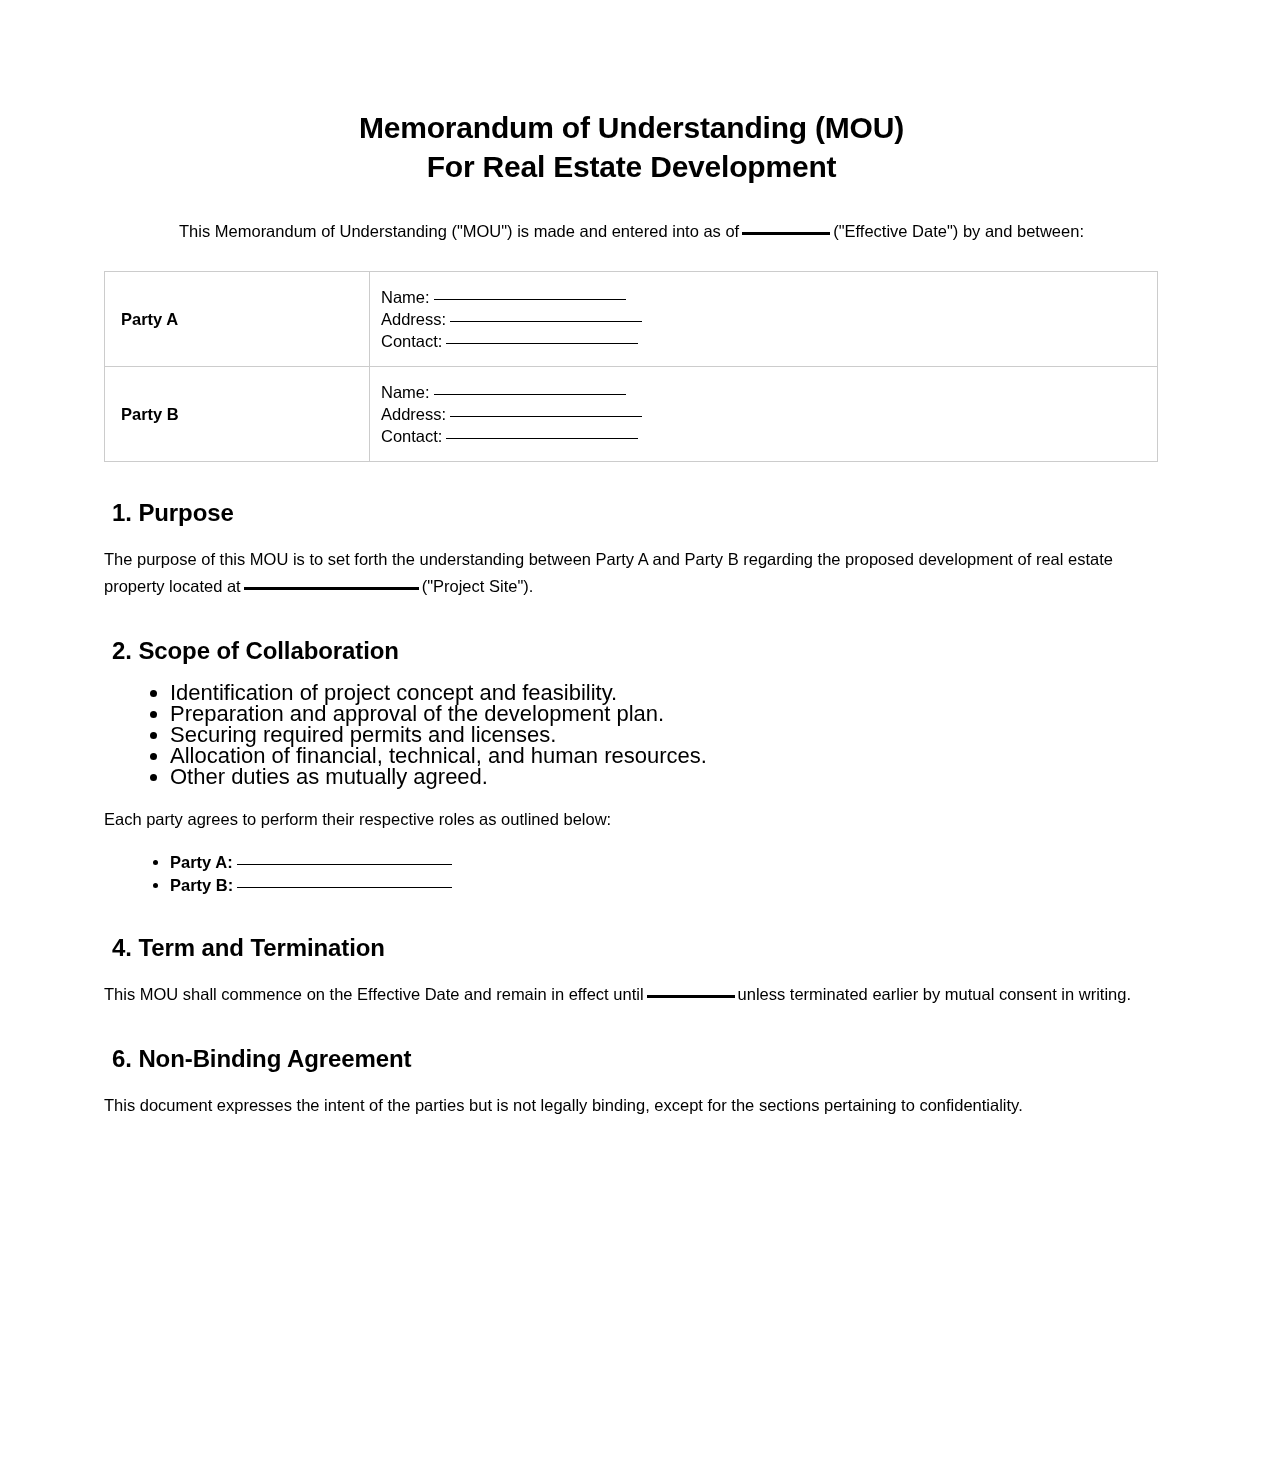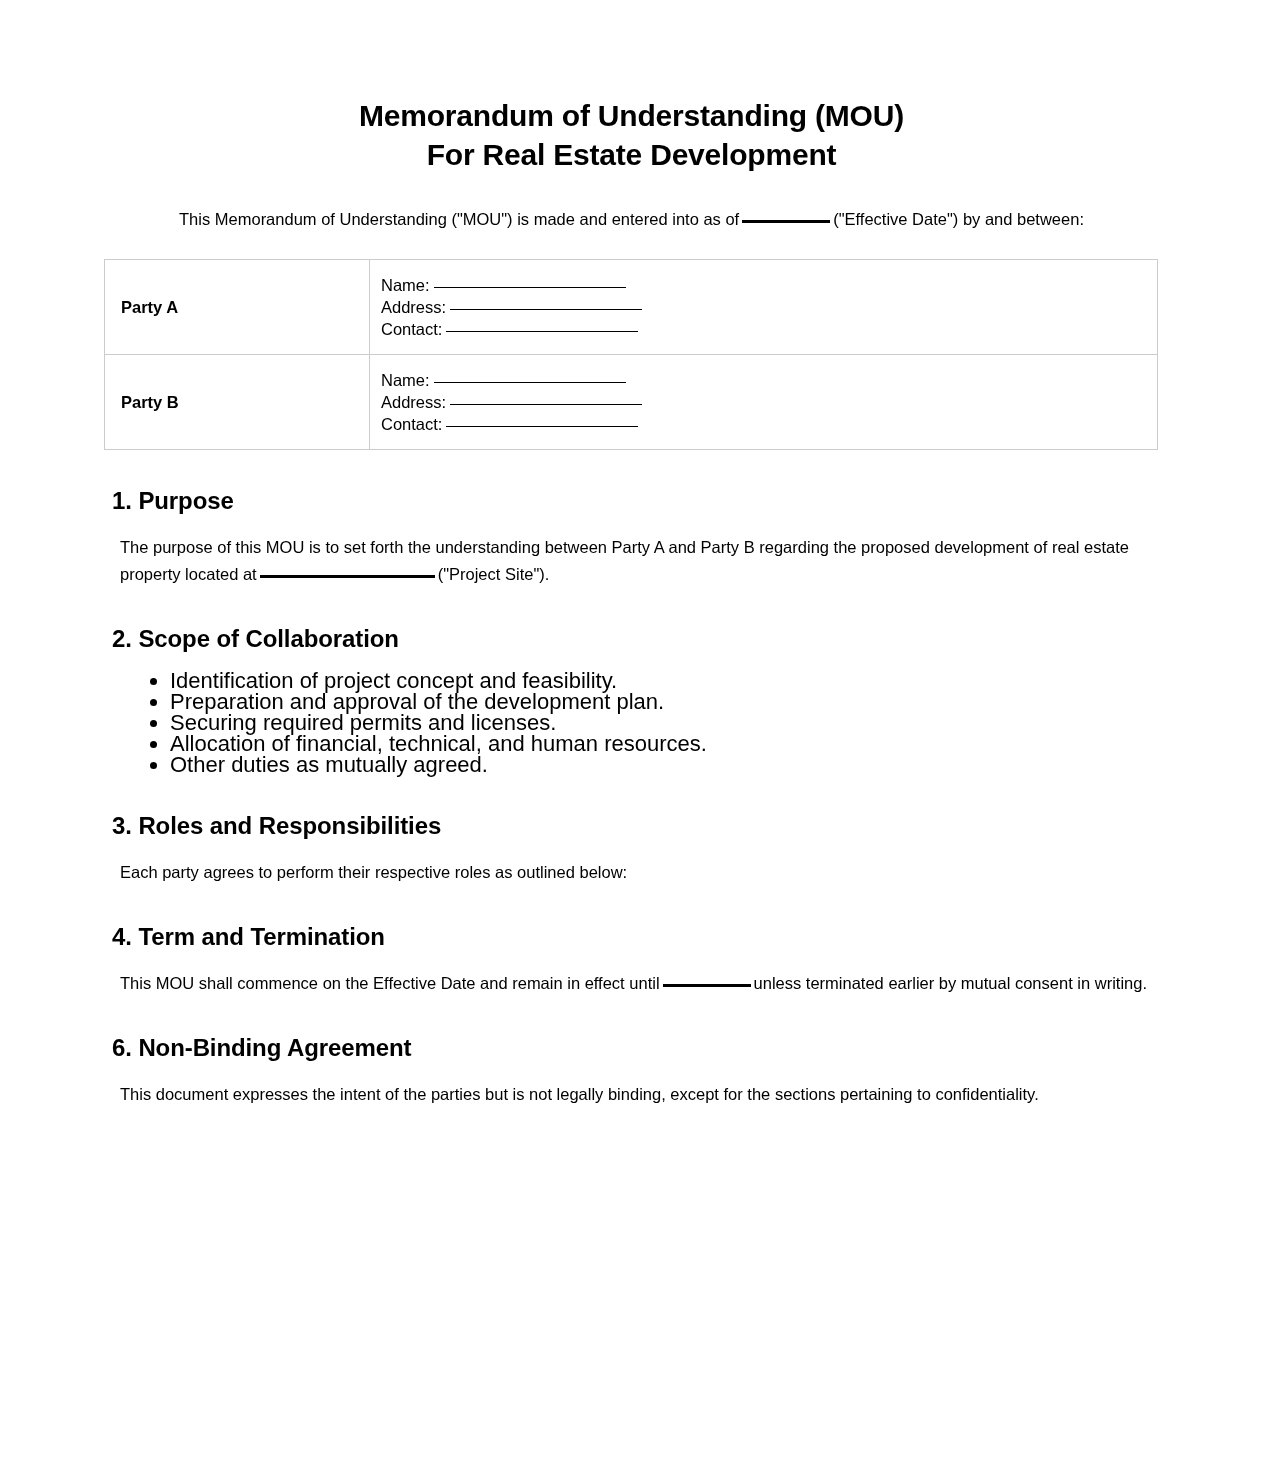--- a/index.html
+++ b/index.html
@@ -22,21 +22,21 @@
     position: relative;
     background: #ffffff;
     overflow: hidden;
     box-sizing: border-box;
   }
 
   
   .doc-viewport {
     position: absolute;
     left: 0;
-    top: 0;
+    top: 12px;
     width: 1263px;
     height: 1302px;
     overflow: hidden;
   }
 
   .doc-inner {
     padding: 96px 104px 0 104px;
     box-sizing: border-box;
     width: 1263px;
   }
@@ -106,21 +106,21 @@
   h2.section-heading {
     font-size: 24px;
     font-weight: bold;
     line-height: 28px;
     margin: 37px 0 0 8px;
     letter-spacing: -0.1px;
   }
   p.body-text {
     font-size: 16.5px;
     line-height: 27px;
-    margin: 19px 0 0 16px;
+    margin: 19px 0 0 0;
     max-width: 1054px;
   }
   ul.bullets {
     margin: 17px 0 0 0;
     padding-left: 66px;
     list-style-type: disc;
   }
   ul.bullets li {
     font-size: 22px;
     line-height: 21px;
@@ -190,22 +190,25 @@
 
       <h2 class="section-heading">2. Scope of Collaboration</h2>
       <ul class="bullets tight">
         <li>Identification of project concept and feasibility.</li>
         <li>Preparation and approval of the development plan.</li>
         <li>Securing required permits and licenses.</li>
         <li>Allocation of financial, technical, and human resources.</li>
         <li>Other duties as mutually agreed.</li>
       </ul>
 
-      <h2 class="section-heading">3. Roles and Responsibilities</h2>
       <p class="body-text">Each party agrees to perform their respective roles as outlined below:</p>
+      <ul class="roles">
+        <li><b>Party A:</b><span class="role-rule"></span></li>
+        <li><b>Party B:</b><span class="role-rule"></span></li>
+      </ul>
 
       <h2 class="section-heading">4. Term and Termination</h2>
       <p class="body-text">
         <span>This MOU shall commence on the Effective Date and remain in effect until</span><span class="blank blank-sm"></span><span>unless terminated earlier by mutual consent in writing.</span>
       </p>
 
 
       <h2 class="section-heading">6. Non-Binding Agreement</h2>
       <p class="body-text">This document expresses the intent of the parties but is not legally binding, except for the sections pertaining to confidentiality.</p>
 

